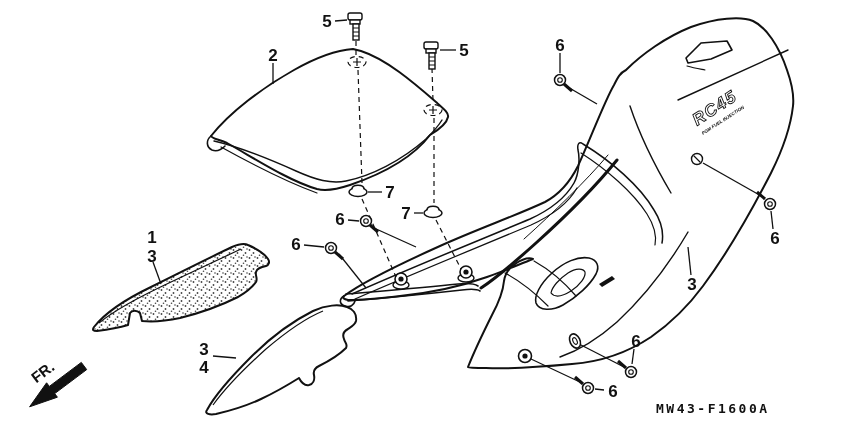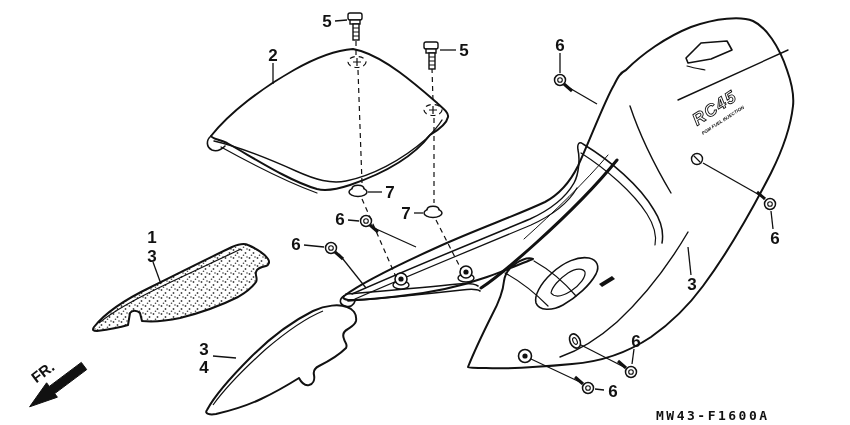--- a/index.html
+++ b/index.html
@@ -5,21 +5,21 @@
   html,body{margin:0;padding:0;background:#fff;}
   body{width:850px;height:425px;position:relative;overflow:hidden;
        font-family:"Liberation Sans", sans-serif;}
   #stage{position:absolute;left:0;top:0;width:850px;height:425px;}
   svg{position:absolute;left:0;top:0;}
   .co{position:absolute;transform:translate(-50%,-50%);
       font:700 17px "Liberation Sans",sans-serif;color:#111;
       letter-spacing:0;line-height:1;user-select:none;}
   .code{position:absolute;left:656px;top:401px;
         font:700 13px "DejaVu Sans Mono",monospace;color:#111;
-        letter-spacing:2.5px;margin-top:7px;}
+        letter-spacing:2.5px;}
   .fr{position:absolute;left:38px;top:369px;
       font:700 15px "Liberation Sans",sans-serif;color:#111;
       transform:rotate(-37deg);transform-origin:left bottom;}
 </style>
 </head>
 <body>
 
 <div id="stage">
 
 <svg width="850" height="425" viewBox="0 0 850 425">

